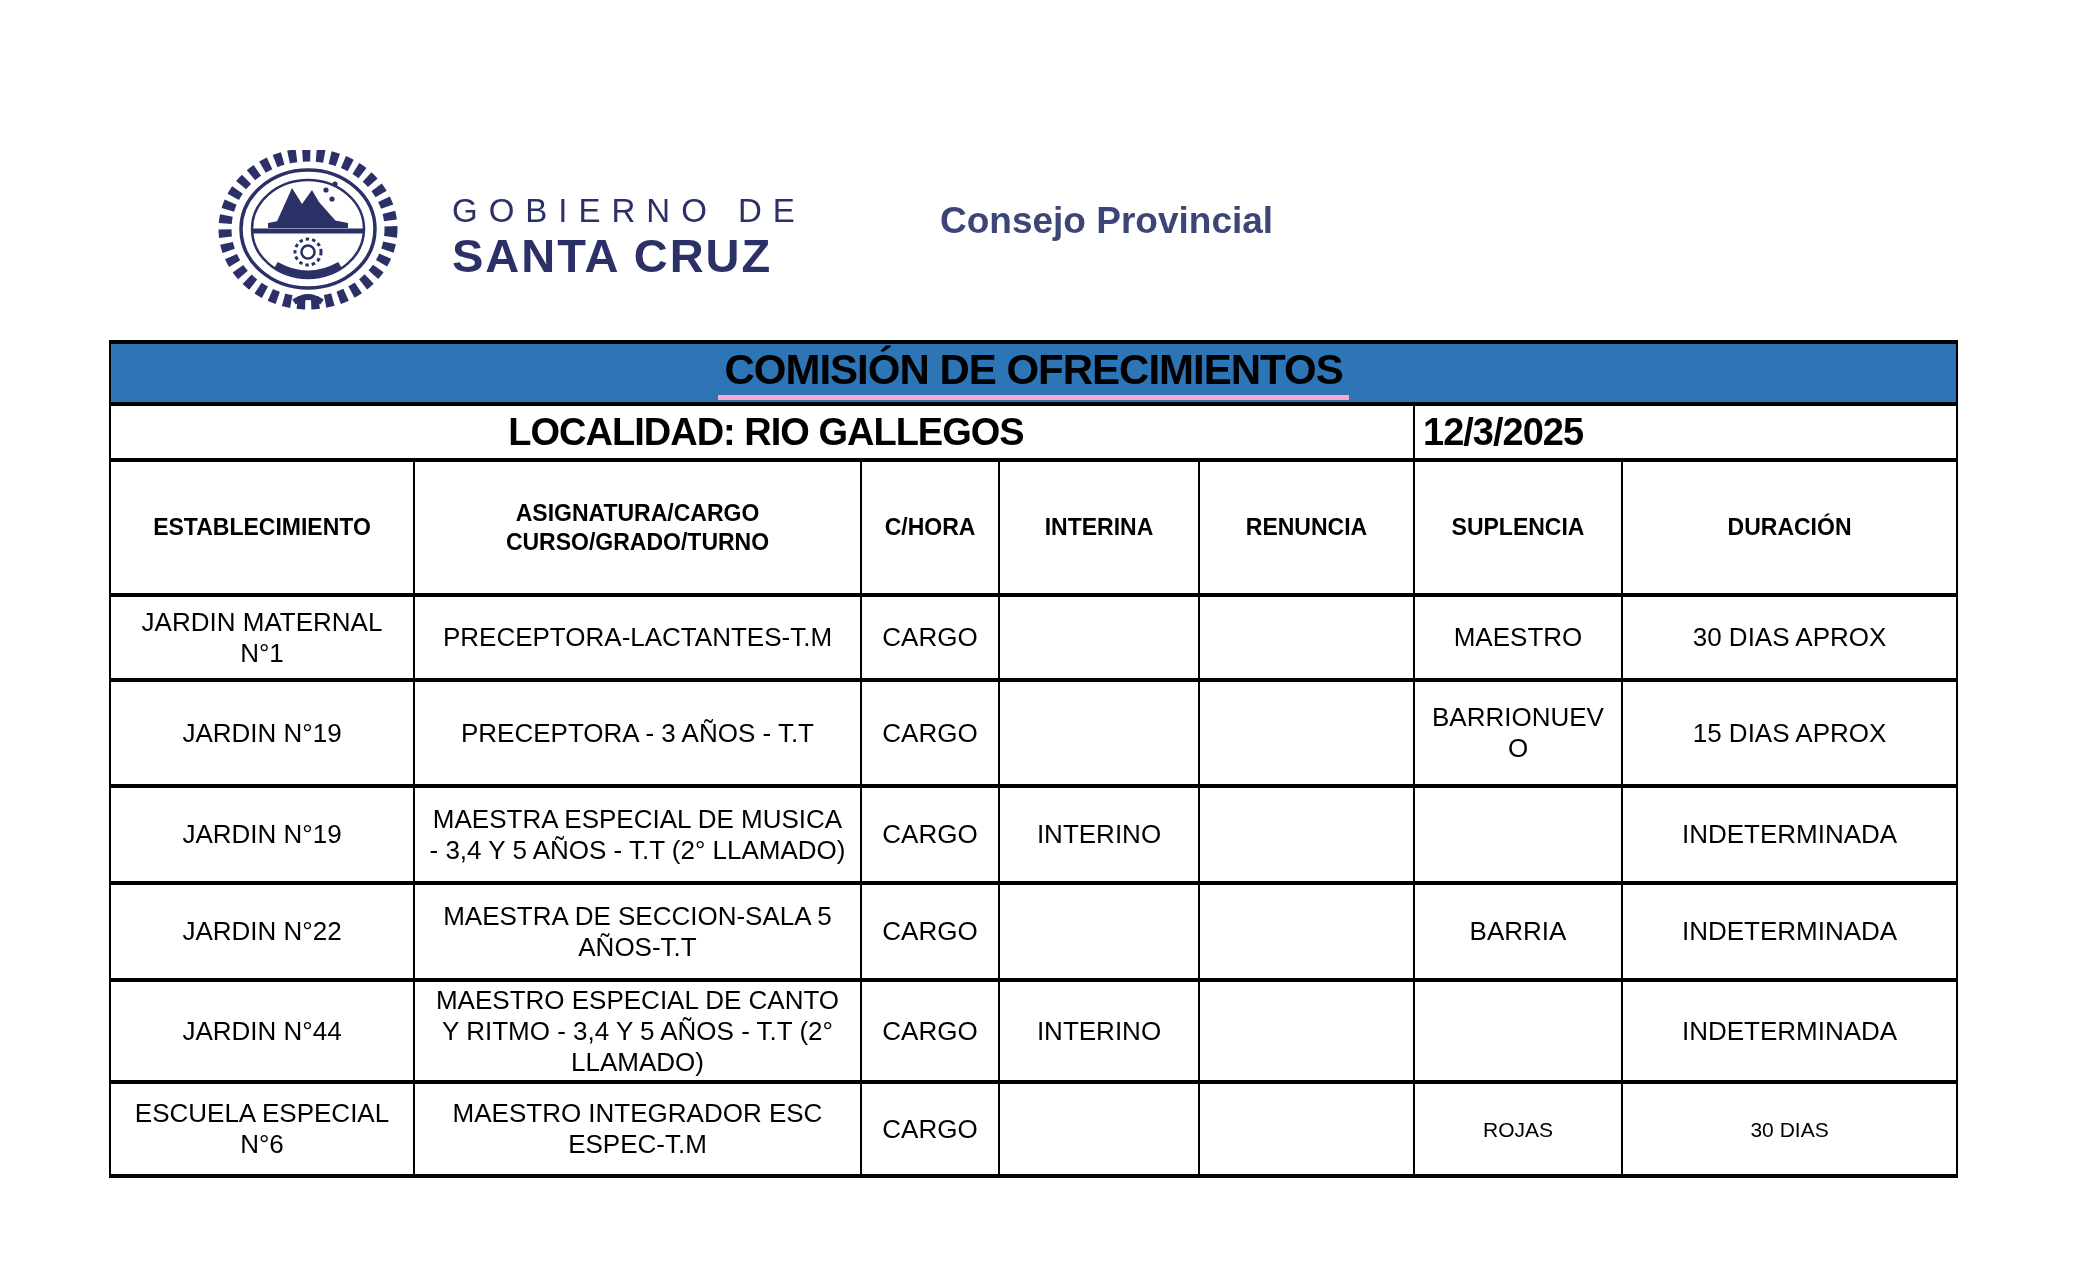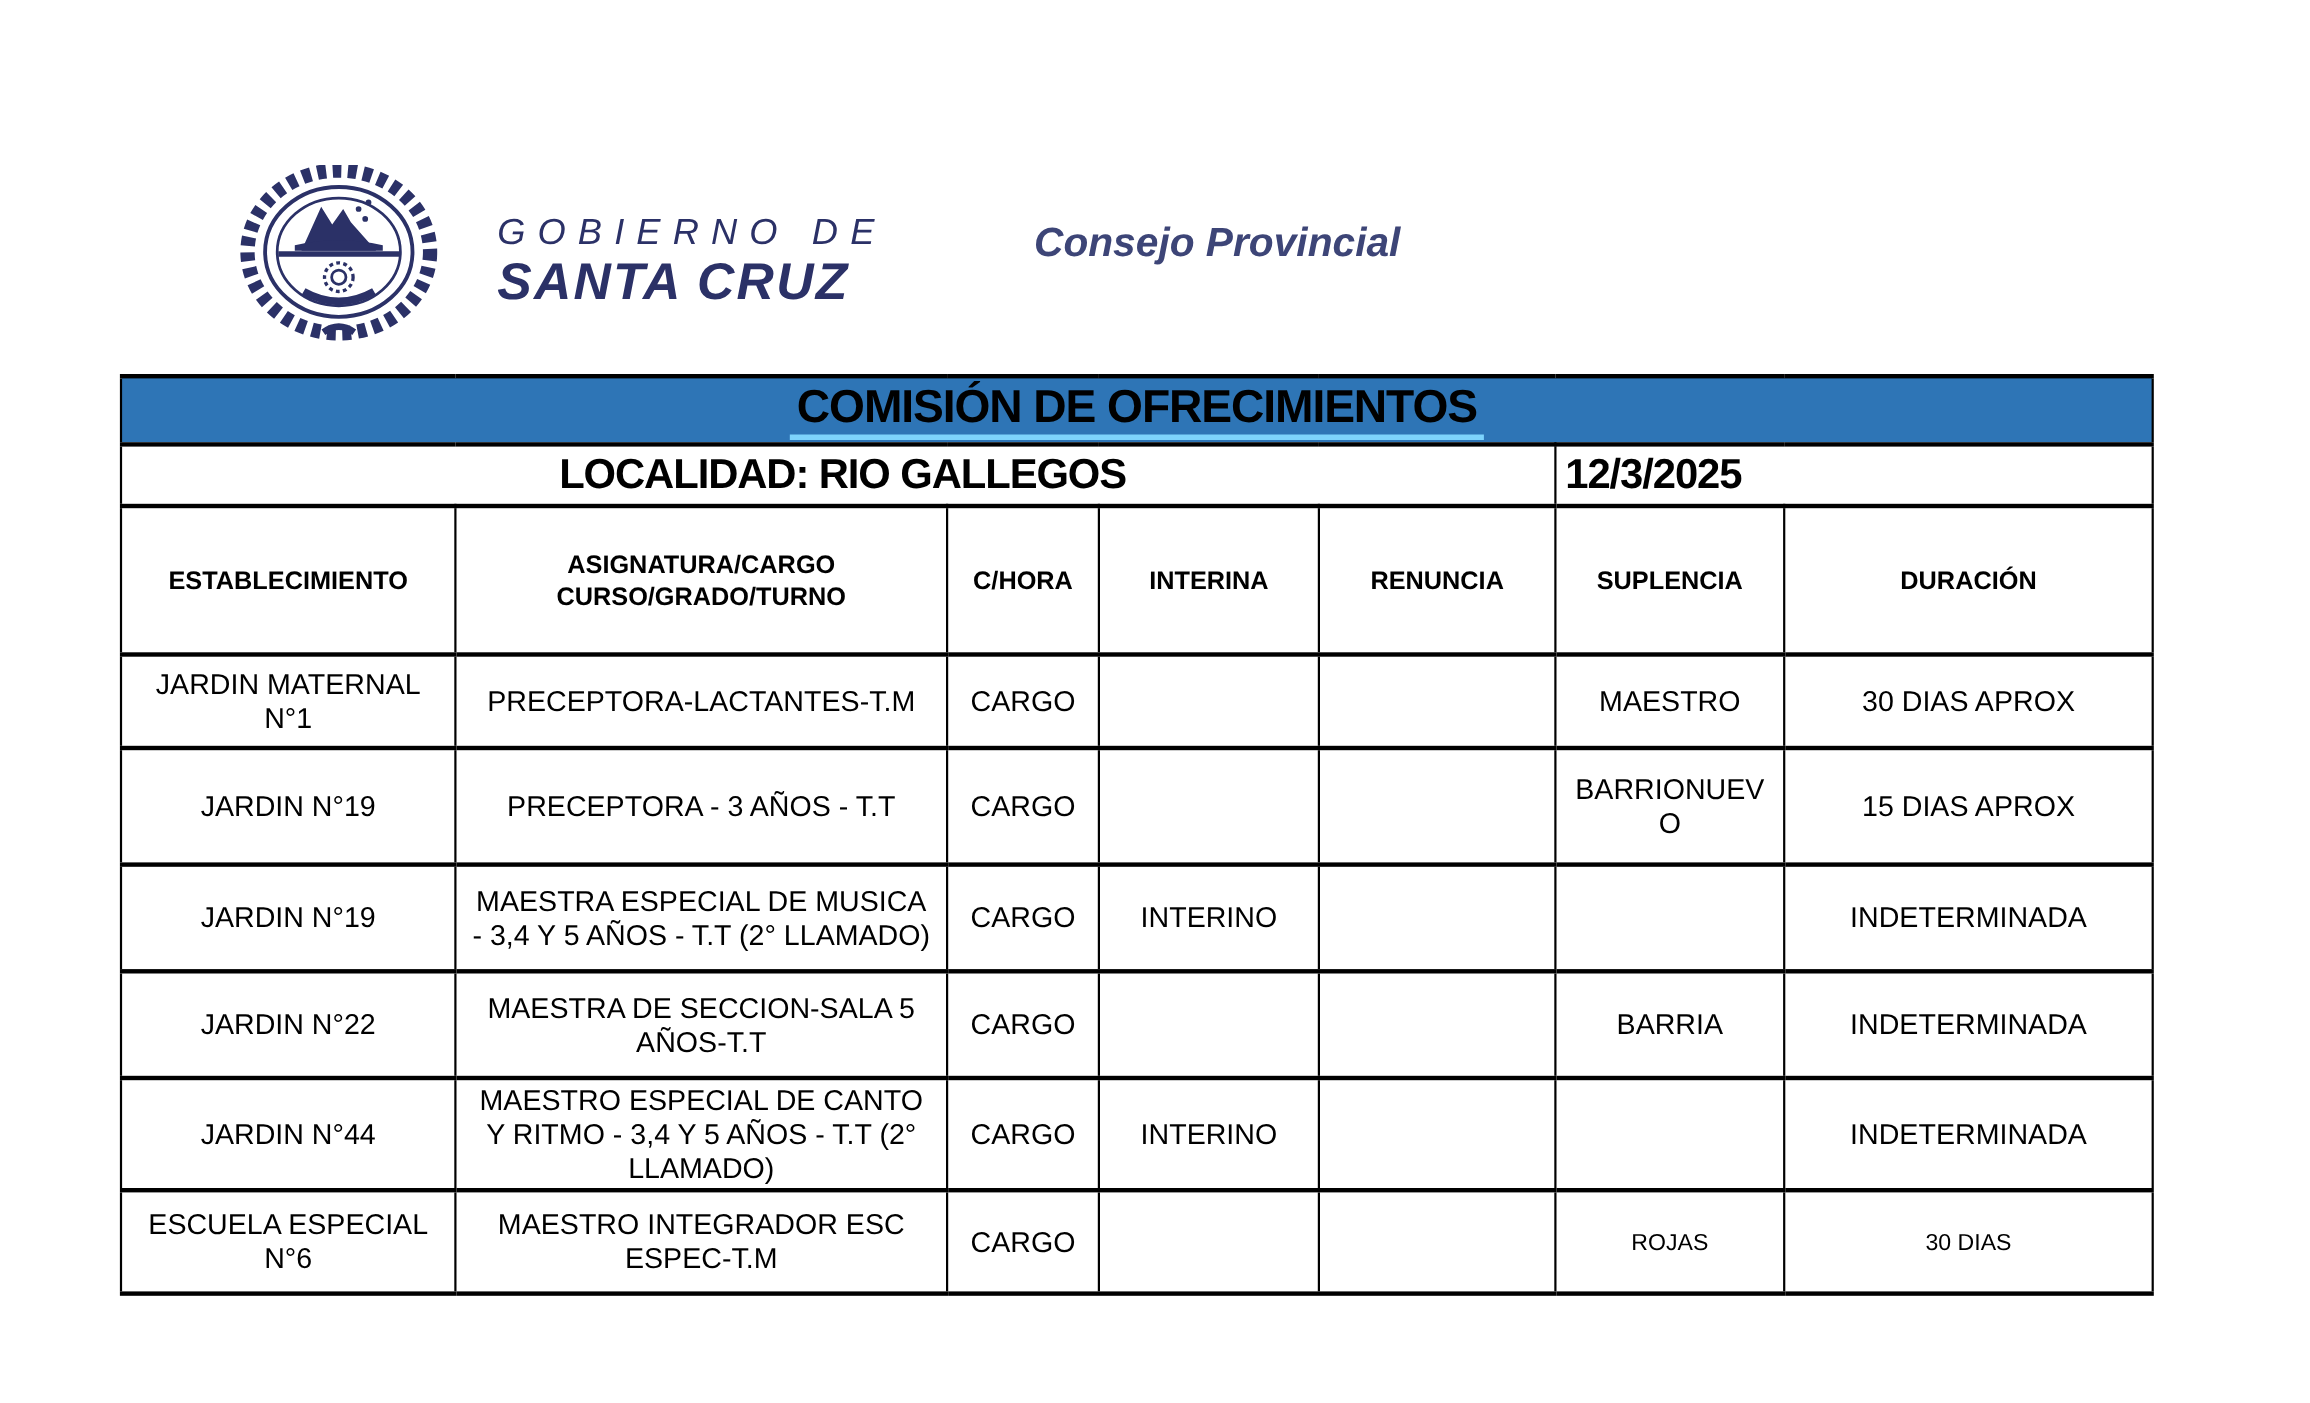--- a/index.html
+++ b/index.html
@@ -2,21 +2,21 @@
 <html><head>
 <meta charset="utf-8">
 <style>
   html,body{margin:0;padding:0;}
   body{
     width:2100px;height:1275px;position:relative;background:#ffffff;
     font-family:"Liberation Sans", sans-serif;overflow:hidden;
   }
 
   
-  .letterhead{position:absolute;left:0;top:0;width:2100px;height:330px;font-style:italic;}
+  .letterhead{position:absolute;left:0;top:0;width:2100px;height:330px;}
   .emblem{position:absolute;left:218px;top:150px;color:#2b3167;}
   .gobierno{position:absolute;left:452px;top:192px;color:#2b3167;}
   .gob-l1{font-size:33px;font-weight:400;letter-spacing:11px;line-height:38px;}
   .gob-l2{font-size:47px;font-weight:800;letter-spacing:2px;line-height:50px;margin-top:1px;}
   .consejo{position:absolute;left:940px;top:200px;color:#3d4577;}
   .con-line{font-size:37px;font-weight:600;line-height:41px;}
 
   
   table.doc{
     position:absolute;left:109px;top:340px;width:1847px;
@@ -24,21 +24,21 @@
   }
   table.doc td, table.doc th{
     border:2px solid #000;border-top-width:4px;border-bottom-width:4px;
     overflow:hidden;
   }
   tr.band-row td{
     background:#2e75b6;height:58px;text-align:center;vertical-align:middle;padding:0;
   }
   .title-span{
     display:inline-block;font-size:42px;font-weight:700;color:#000;
-    letter-spacing:-1px;border-bottom:5px solid #7dd3fc;padding:0 6px 1px 6px;
+    letter-spacing:-1px;border-bottom:5px solid #f9a8d4;padding:0 6px 1px 6px;
   }
   tr.loc-row td{height:52px;vertical-align:middle;background:#fff;}
   td.loc-cell{font-size:38px;font-weight:700;letter-spacing:-1px;padding:0 0 0 8px;text-align:center;}
   td.date-cell{font-size:38px;font-weight:700;letter-spacing:-1px;padding:0 0 0 8px;text-align:left;}
   tr.head-row th{
     height:127px;font-size:23px;font-weight:700;text-align:center;vertical-align:middle;
     white-space:pre-line;line-height:29px;padding:2px 6px;background:#fff;
   }
   tbody.data td{
     font-size:26px;font-weight:400;text-align:center;vertical-align:middle;

